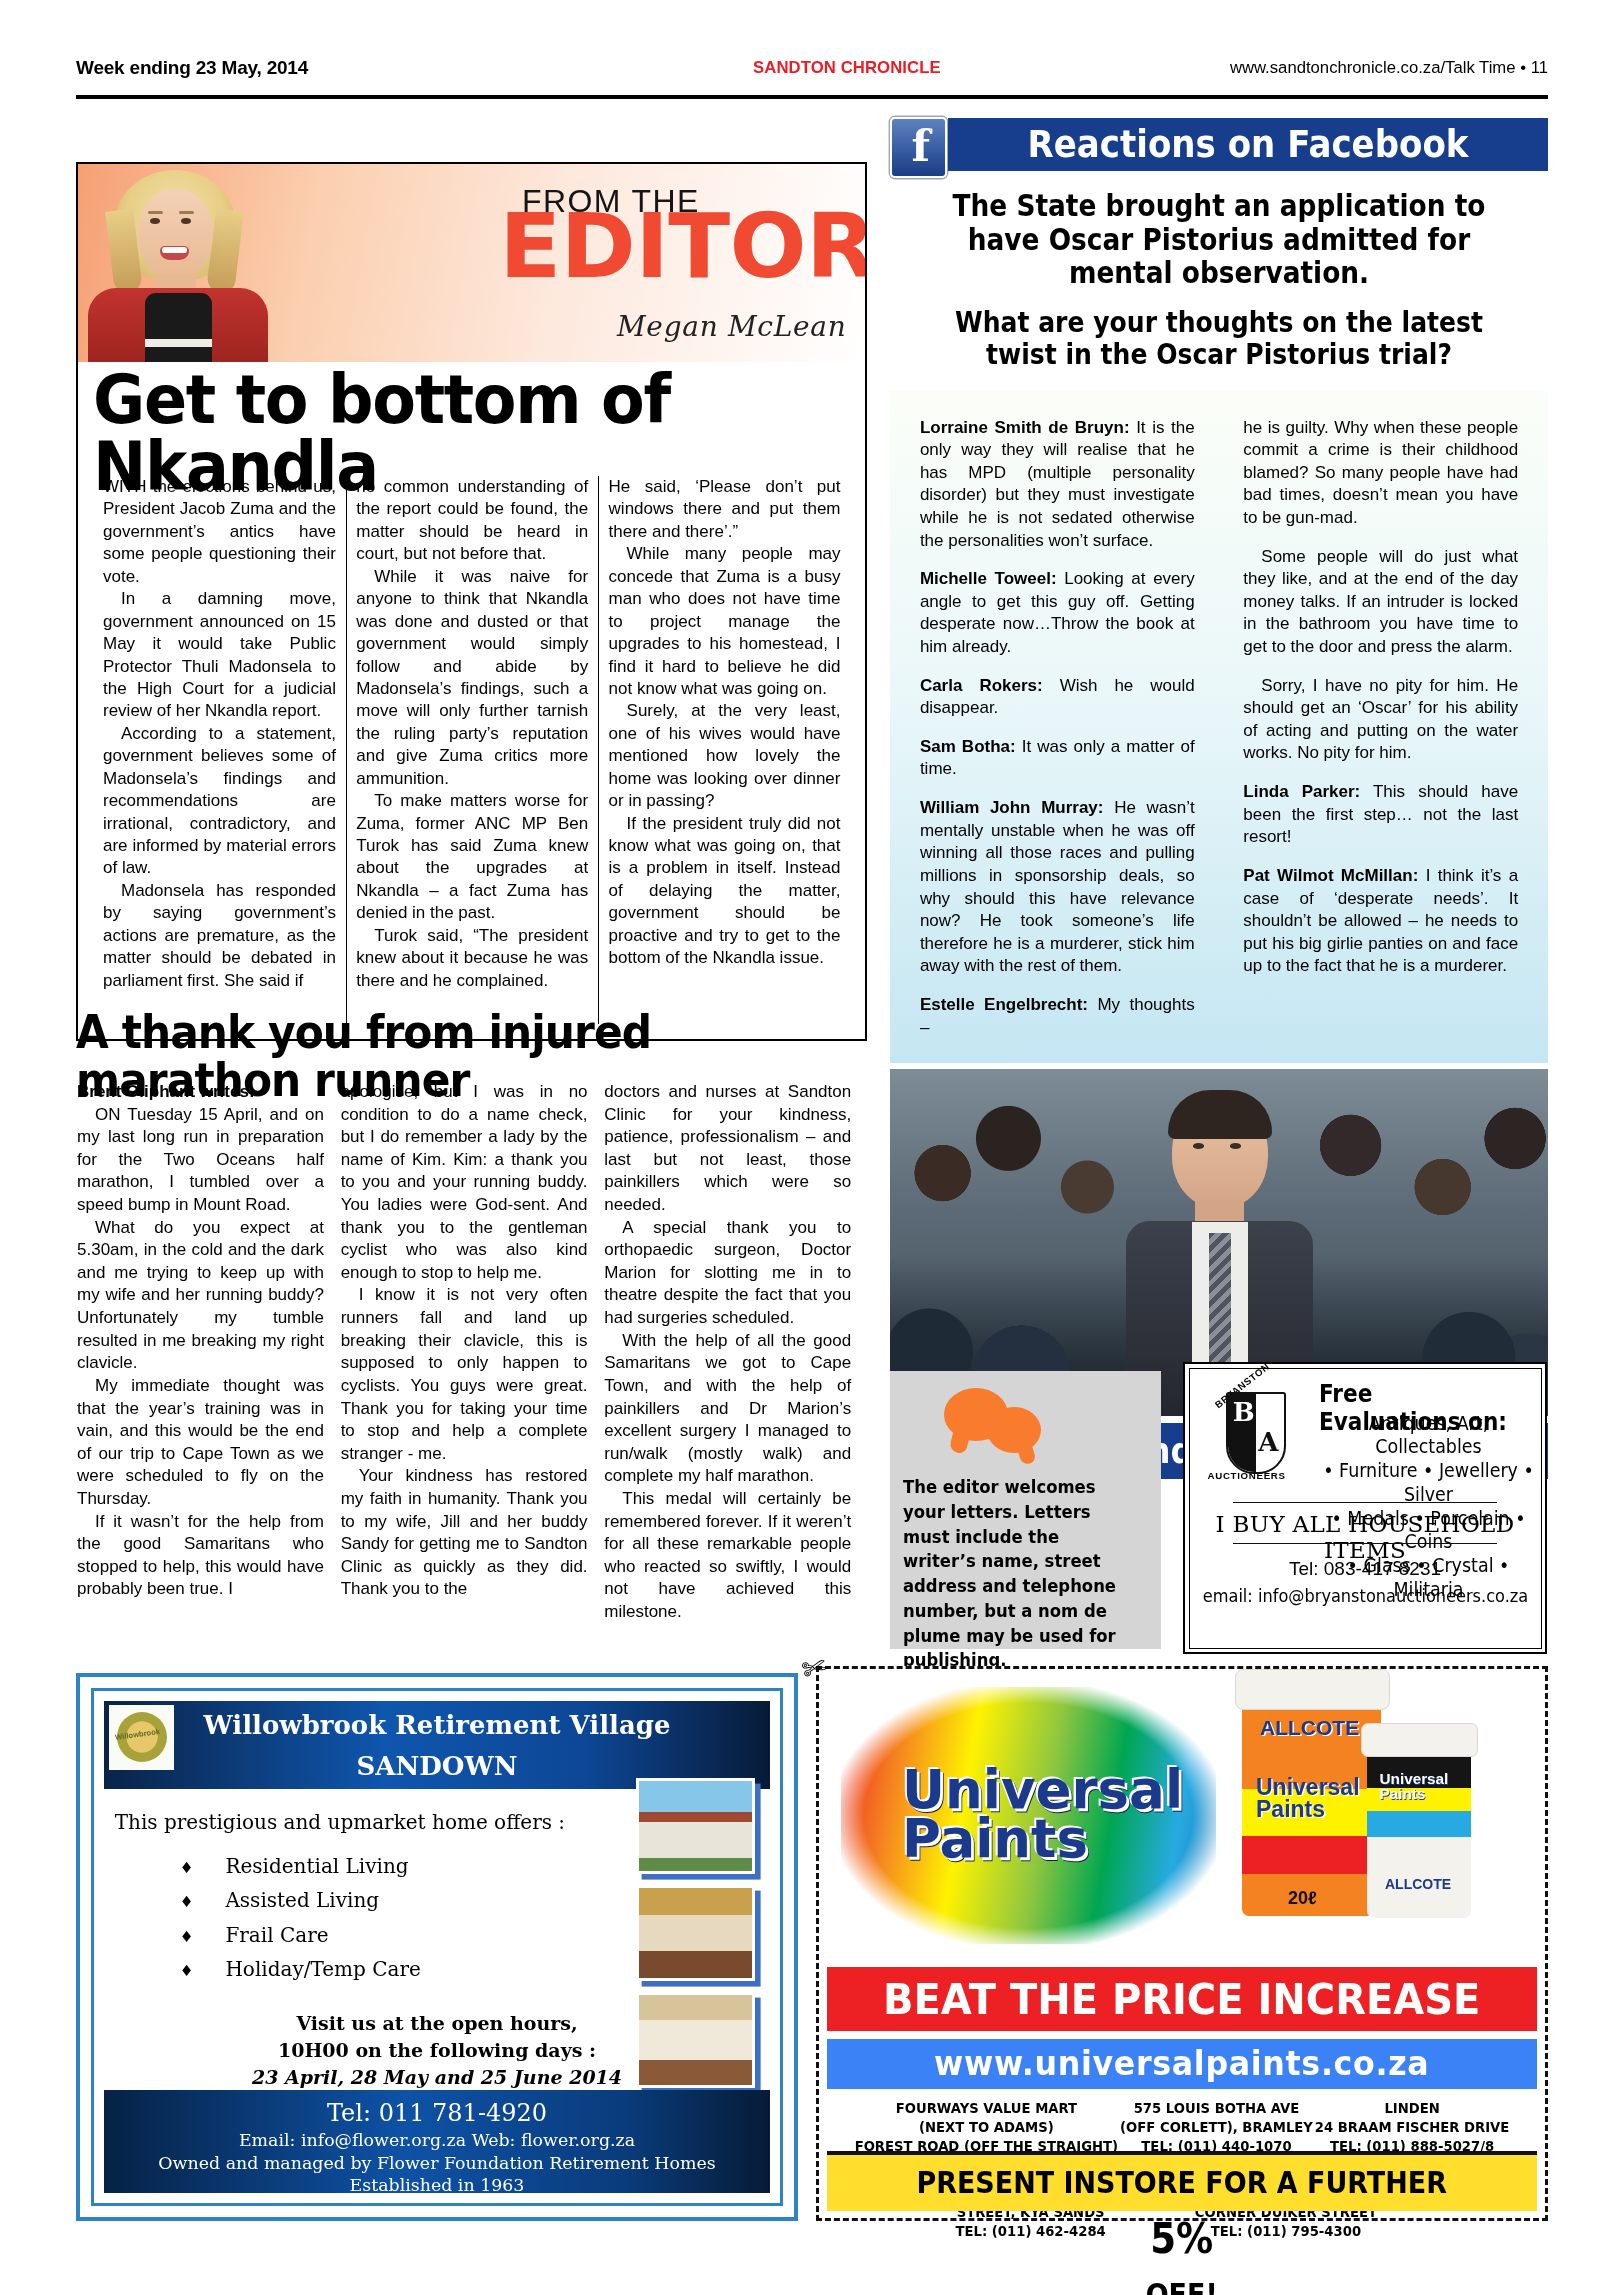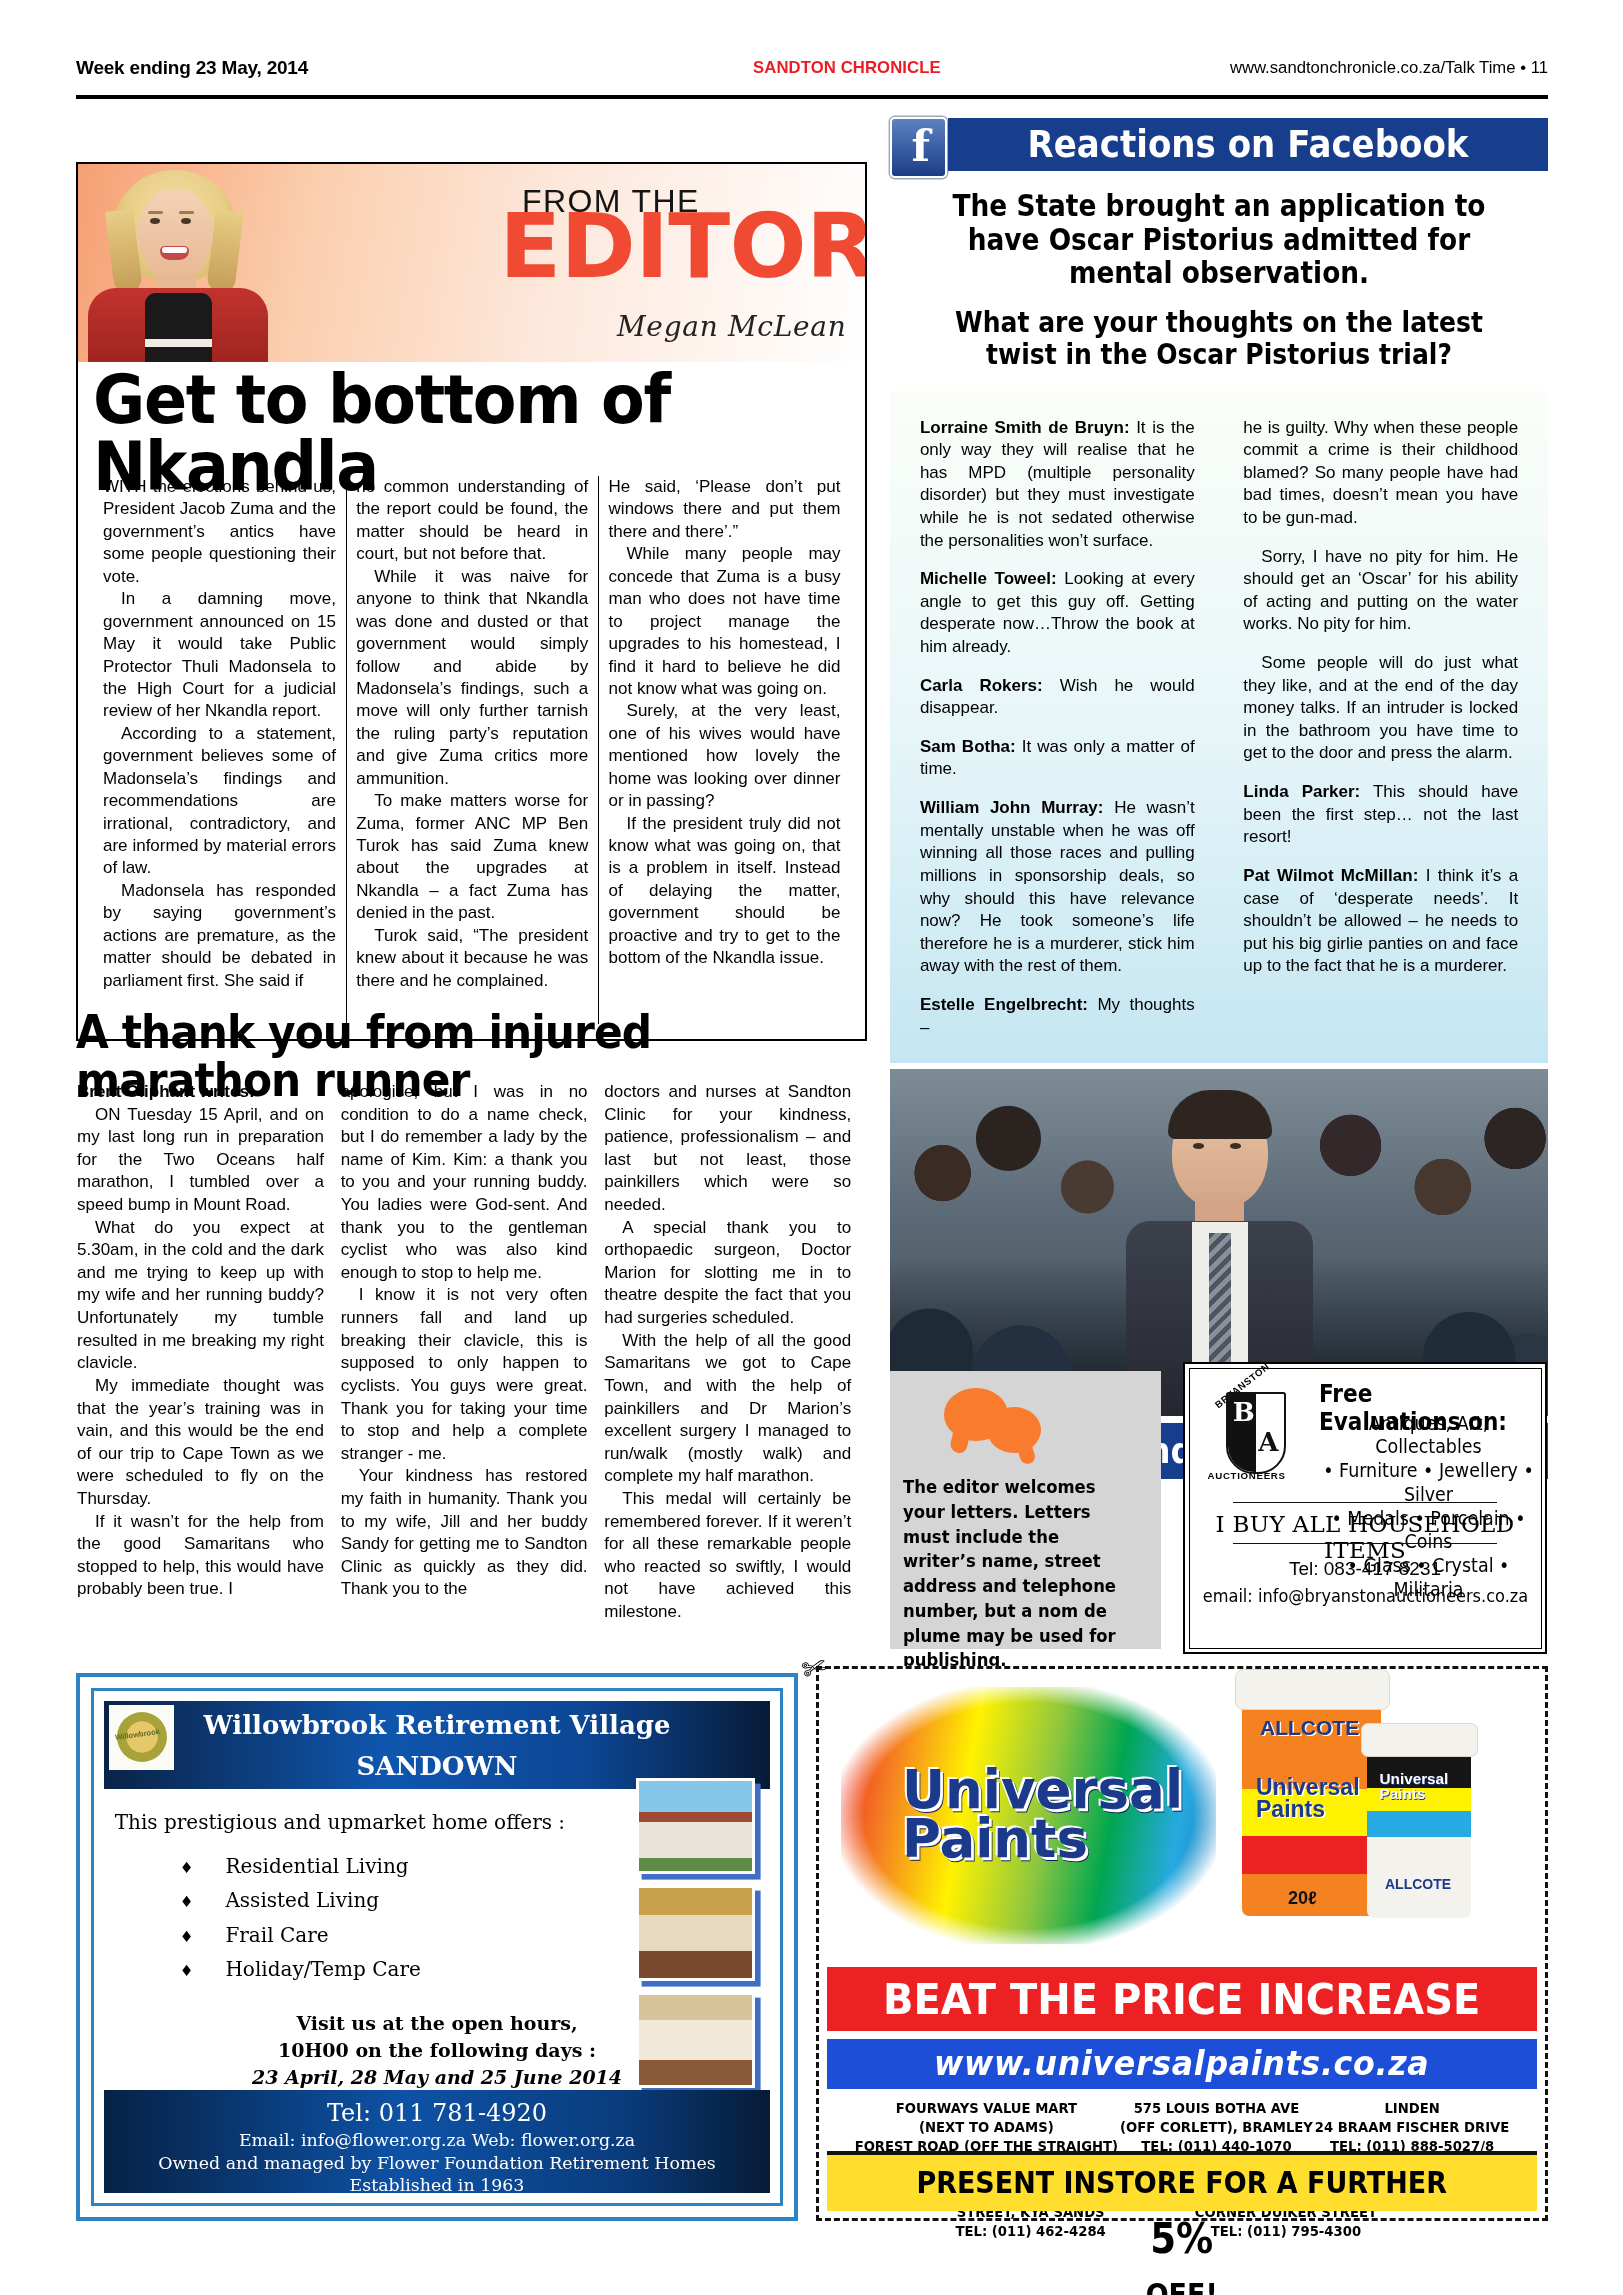--- a/index.html
+++ b/index.html
@@ -154,21 +154,21 @@
   .tin-big .lid{position:absolute;left:-7px;top:-11px;width:153px;height:39px;background:#F4F2ED;border-radius:8.3px;border:1.4px solid #DBD8D0;}
   .tin-big .allcote{position:absolute;left:18px;top:36px;color:#1B3A8C;font-size:21px;font-weight:bold;text-shadow:1.4px 1.4px 0 #fff;}
   .tin-big .brand{position:absolute;left:14px;top:97px;color:#1B3A8C;font-size:23px;font-weight:bold;line-height:0.95;text-shadow:1.4px 1.4px 0 #fff;}
   .tin-big .vol{position:absolute;left:46px;bottom:7px;color:#111;font-size:18px;font-weight:bold;}
   .tin-sm{left:548px;top:64px;width:104px;height:185px;background:linear-gradient(#151515 0 30%,#FFF200 30% 42%,#27AAE1 42% 56%,#F4F2ED 56% 100%);}
   .tin-sm .lid{position:absolute;left:-5.6px;top:-9.7px;width:115px;height:32px;background:#F4F2ED;border-radius:7px;border:1.4px solid #DBD8D0;}
   .tin-sm .brand{position:absolute;left:12.5px;top:39px;color:#fff;font-size:15.3px;font-weight:bold;line-height:0.95;text-shadow:0.7px 0.7px 0 #1B3A8C;}
   .tin-sm .allcote{position:absolute;left:18px;bottom:26px;color:#1B3A8C;font-size:14px;font-weight:bold;}
   .up-beat{margin:0 8.3px;height:64px;background:#ED2024;}
   .up-beat span{display:block;color:#fff;font-size:43px;font-weight:bold;text-align:center;line-height:64px;font-family:"DejaVu Sans",sans-serif;transform:scaleX(0.93);}
-  .up-web{margin:8.3px 8.3px 0 8.3px;height:50px;background:#1d4ed8;font-style:italic;}
+  .up-web{margin:8.3px 8.3px 0 8.3px;height:50px;background:#3b82f6;}
   .up-web span{display:block;color:#fff;font-size:33px;font-weight:bold;text-align:center;line-height:50px;letter-spacing:0.7px;font-family:"DejaVu Sans",sans-serif;transform:scaleX(0.96);}
   .up-stores{margin:9.7px 11px 0 11px;display:flex;justify-content:space-between;text-align:center;font-size:14.2px;font-weight:bold;line-height:1.35;font-family:"DejaVu Sans",sans-serif;transform:scaleX(0.93);}
   .up-stores2{margin:8.3px 0 0 0;display:flex;justify-content:center;gap:62px;text-align:center;font-size:14.2px;font-weight:bold;line-height:1.35;font-family:"DejaVu Sans",sans-serif;transform:scaleX(0.93);}
   .up-yellow{position:absolute;left:8.3px;right:8.3px;bottom:7px;height:56px;background:#FFDE2E;border-top:4.2px solid #111;}
   .up-yellow span{display:block;font-size:30.5px;font-weight:bold;text-align:center;line-height:56px;font-family:"DejaVu Sans",sans-serif;transform:scaleX(0.94);}
   .up-yellow .big{font-size:42px;}
 </style>
 </head>
 <body>
 
@@ -266,22 +266,22 @@
       <div class="fb-ccol">
         <p><b>Lorraine Smith de Bruyn:</b><span> It is the only way they will realise that he has MPD (multiple personality disorder) but they must investigate while he is not sedated otherwise the personalities won’t surface.</span></p>
         <p><b>Michelle Toweel:</b><span> Looking at every angle to get this guy off. Getting desperate now…Throw the book at him already.</span></p>
         <p><b>Carla Rokers:</b><span> Wish he would disappear.</span></p>
         <p><b>Sam Botha:</b><span> It was only a matter of time.</span></p>
         <p><b>William John Murray:</b><span> He wasn’t mentally unstable when he was off winning all those races and pulling millions in sponsorship deals, so why should this have relevance now? He took someone’s life therefore he is a murderer, stick him away with the rest of them.</span></p>
         <p><b>Estelle Engelbrecht:</b><span> My thoughts –</span></p>
       </div>
       <div class="fb-ccol">
         <p><span>he is guilty. Why when these people commit a crime is their childhood blamed? So many people have had bad times, doesn’t mean you have to be gun-mad.</span></p>
+        <p class="indent"><span>Some people will do just what they like, and at the end of the day money talks. If an intruder is locked in the bathroom you have time to get to the door and press the alarm.</span></p>
         <p class="indent"><span>Sorry, I have no pity for him. He should get an ‘Oscar’ for his ability of acting and putting on the water works. No pity for him.</span></p>
-        <p class="indent"><span>Some people will do just what they like, and at the end of the day money talks. If an intruder is locked in the bathroom you have time to get to the door and press the alarm.</span></p>
         <p><b>Linda Parker:</b><span> This should have been the first step… not the last resort!</span></p>
         <p><b>Pat Wilmot McMillan:</b><span> I think it’s a case of ‘desperate needs’. It shouldn’t be allowed – he needs to put his big girlie panties on and face up to the fact that he is a murderer.</span></p>
       </div>
     </div>
 
     <div class="fb-photo">
       <div class="crowd"></div>
       <div class="crowd2"></div>
       <div class="subj">
         <div class="subj-head"></div>

